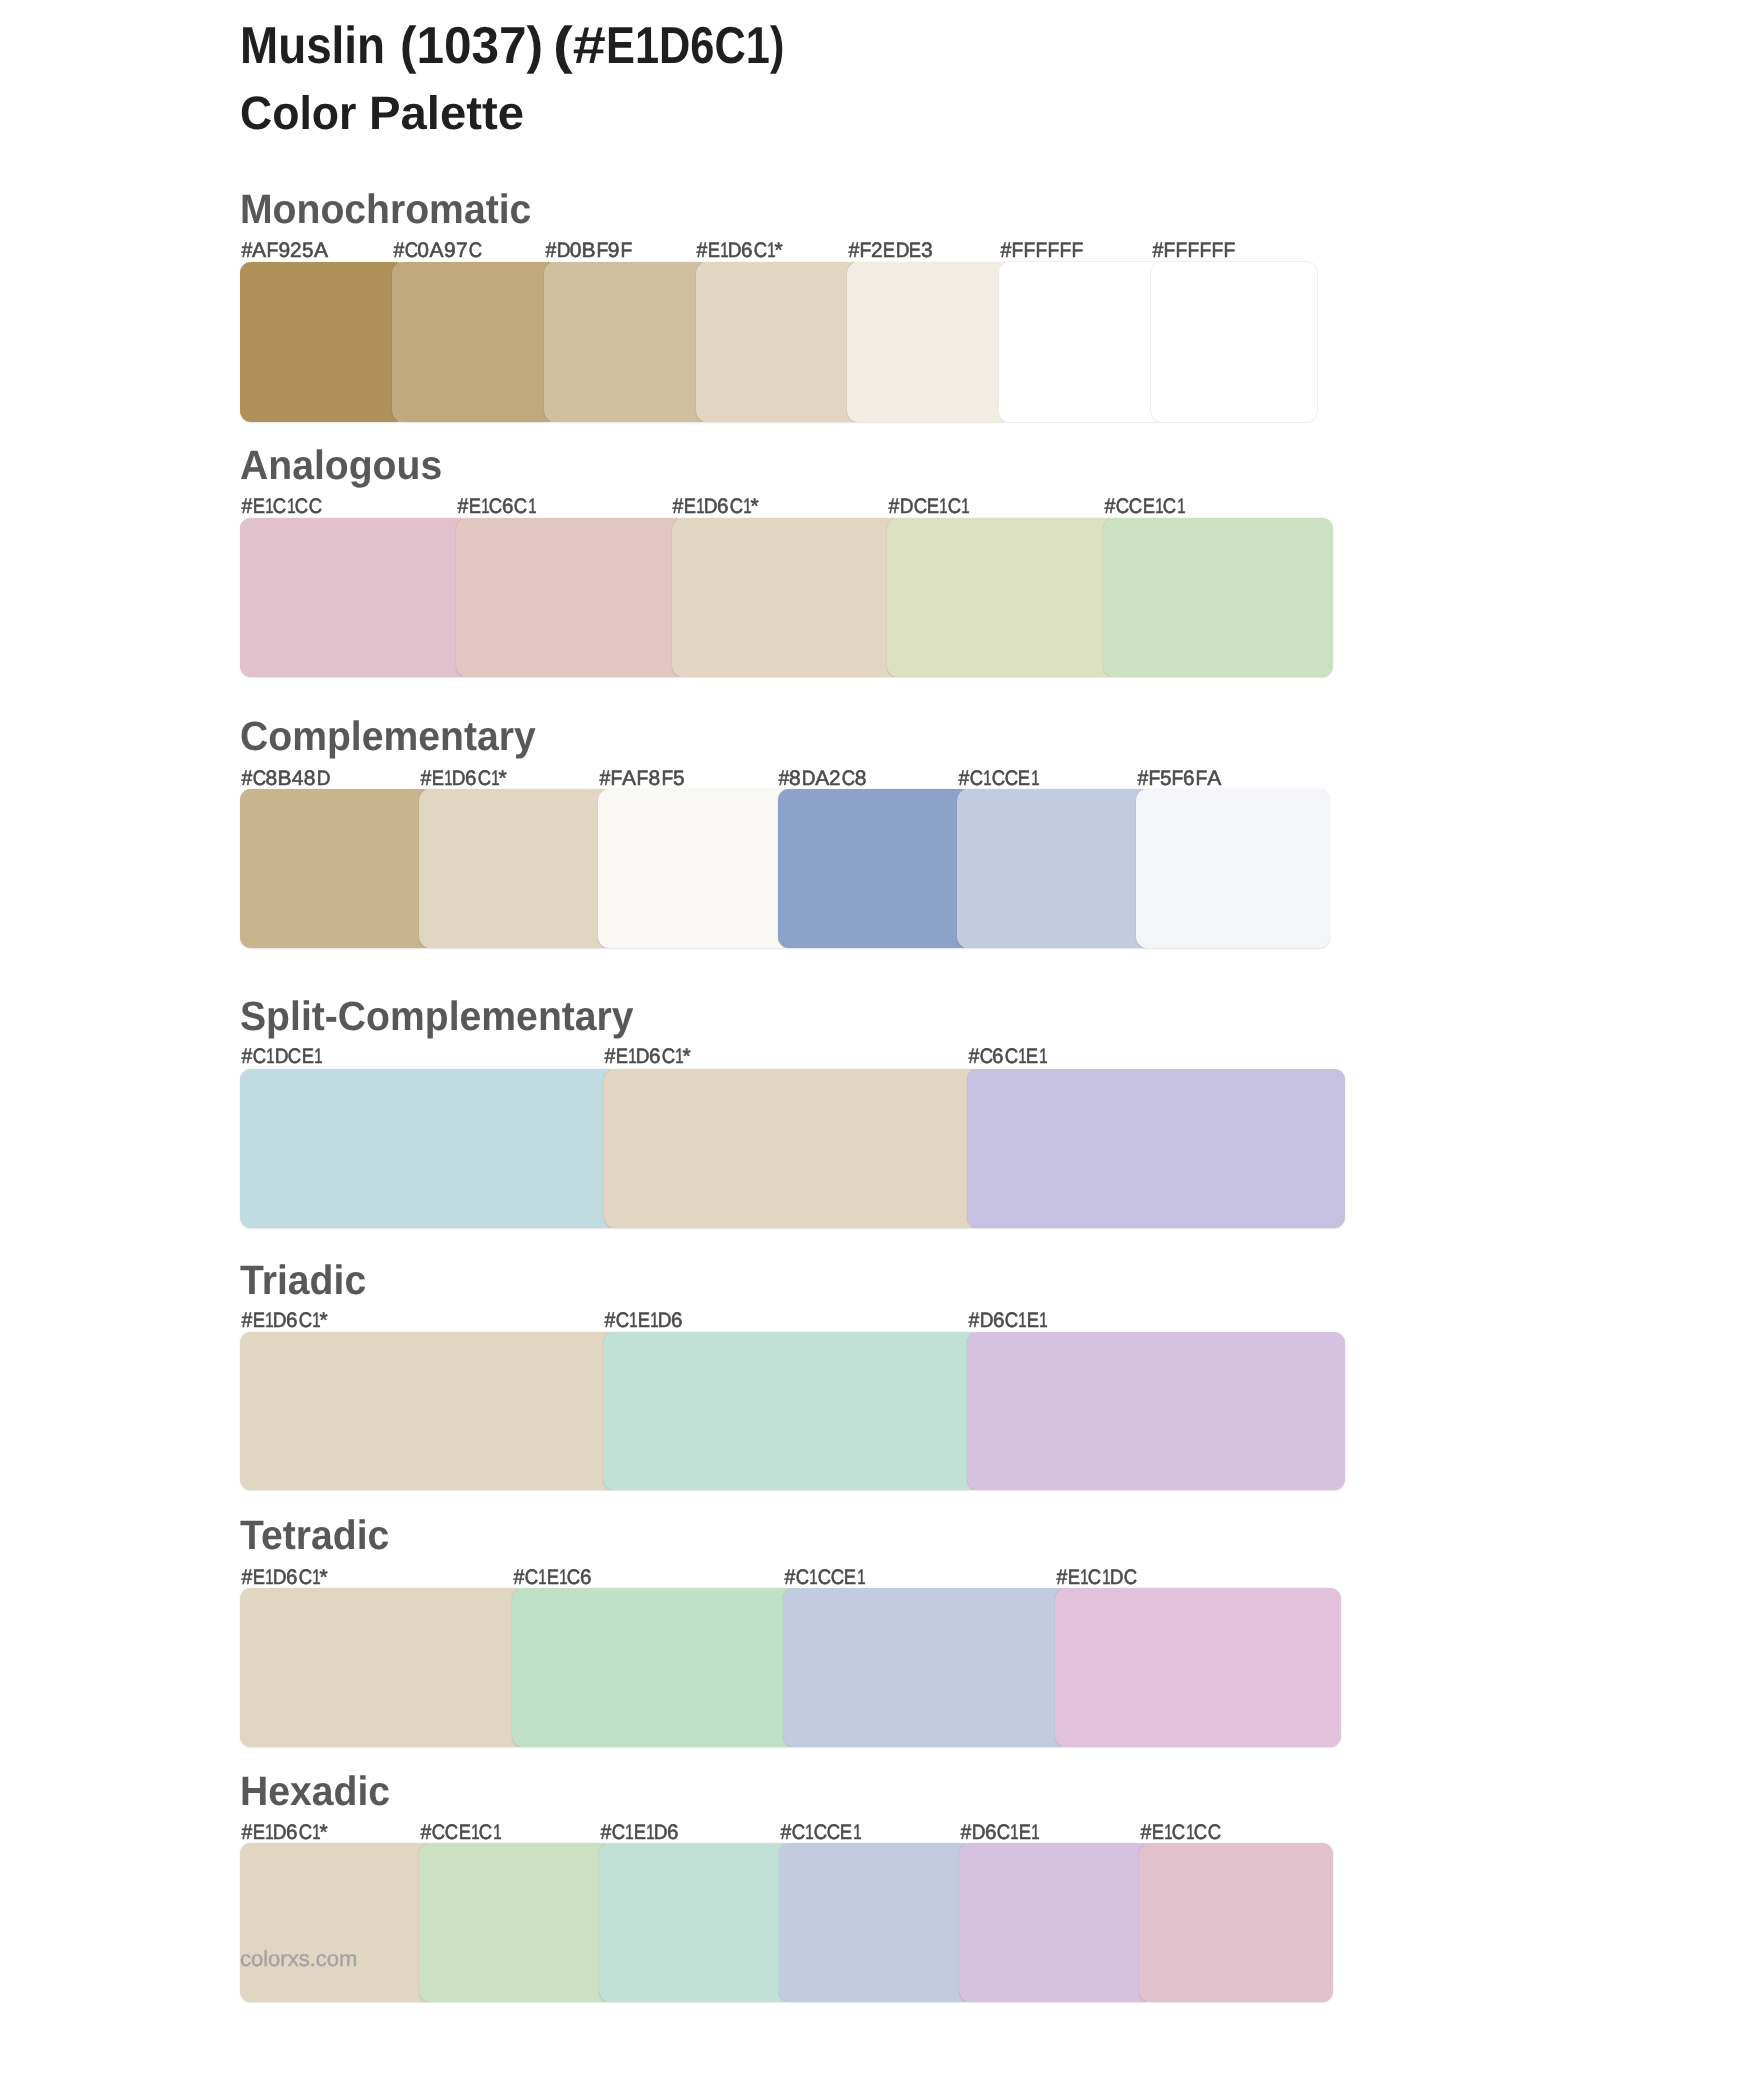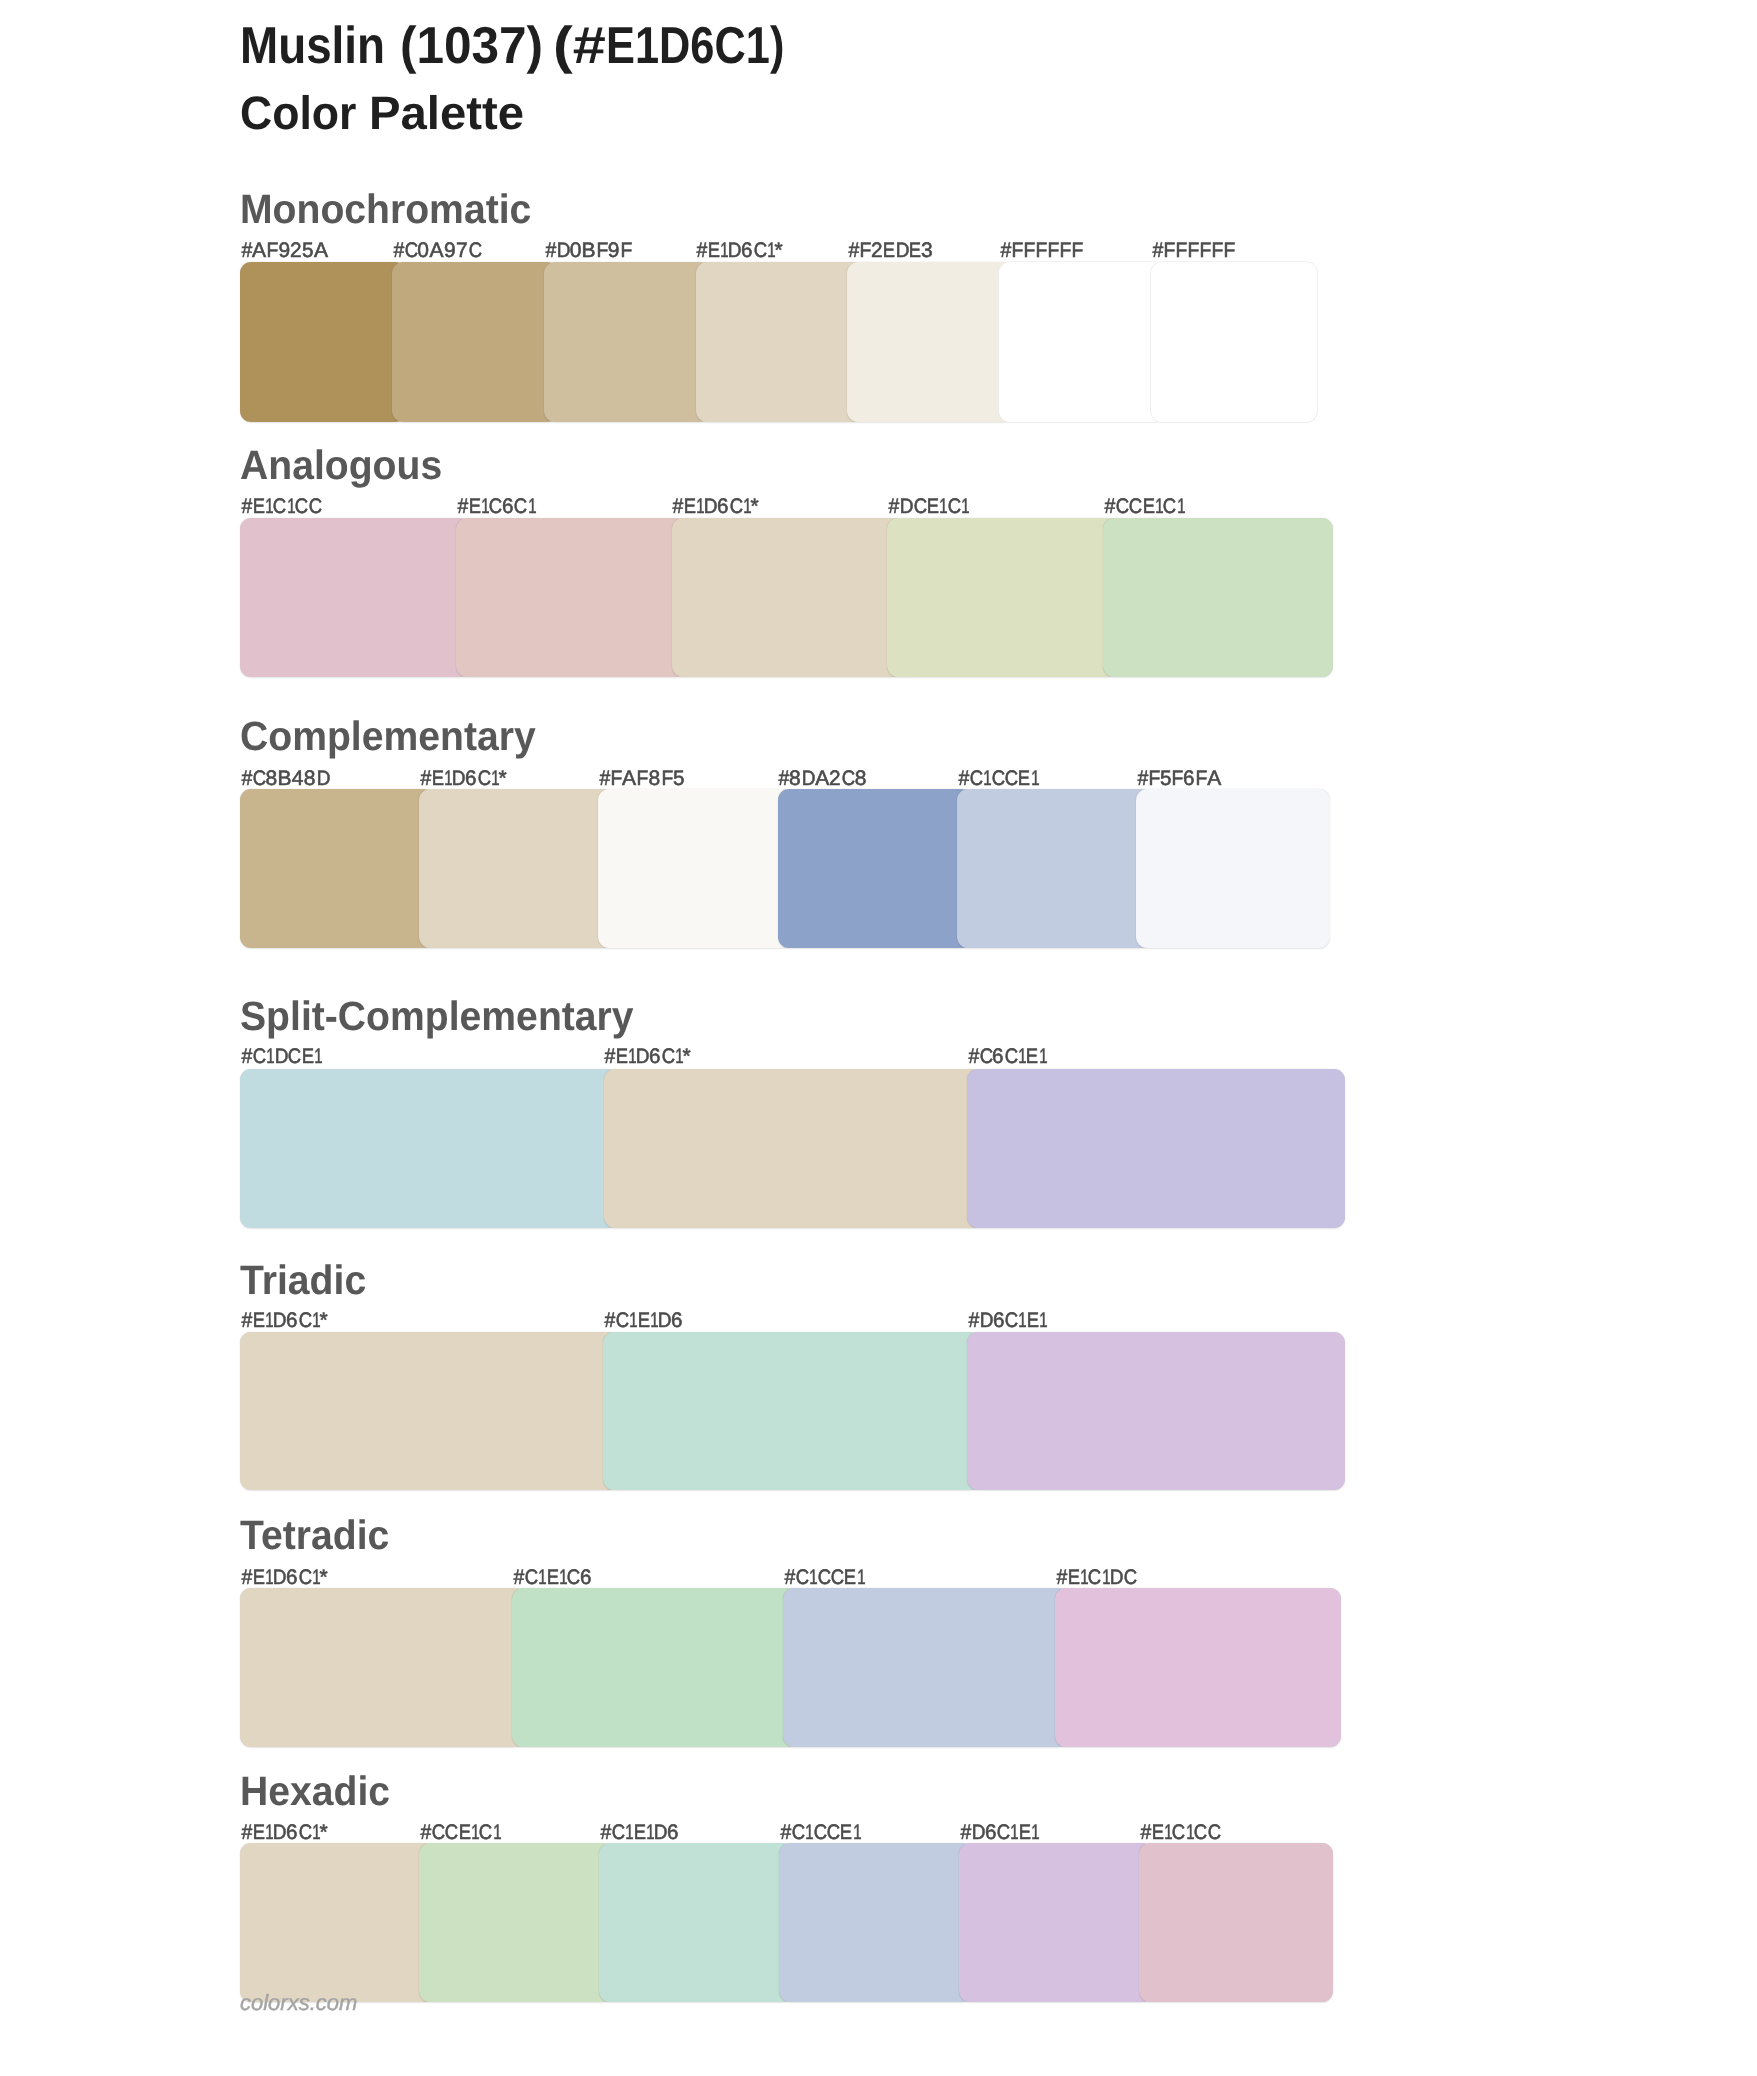--- a/index.html
+++ b/index.html
@@ -128,15 +128,15 @@
           <div class="swatch" style="left: 1139px; top: 1843px; width: 194px; height: 159px; background: rgb(225, 193, 204);"></div>
         </div>
         <div class="hexlabel" style="left: 241px; top: 1822px;"><span class="g" style="width: 10.8px; transform: scaleX(0.922) translateZ(0px);">#</span><span class="g" style="width: 12.3px; transform: scaleX(0.873) translateZ(0px);">E</span><span class="g" style="width: 8.4px; transform: scaleX(0.716) translateZ(0px);">1</span><span class="g" style="width: 13.8px; transform: scaleX(0.904) translateZ(0px);">D</span><span class="g" style="width: 11.5px; transform: scaleX(0.984) translateZ(0px);">6</span><span class="g" style="width: 13.4px; transform: scaleX(0.881) translateZ(0px);">C</span><span class="g" style="width: 8.4px; transform: scaleX(0.716) translateZ(0px);">1</span><span class="g" style="width: 8.2px;">*</span></div>
         <div class="hexlabel" style="left: 420px; top: 1822px;"><span class="g" style="width: 10.8px; transform: scaleX(0.922) translateZ(0px);">#</span><span class="g" style="width: 13.4px; transform: scaleX(0.881) translateZ(0px);">C</span><span class="g" style="width: 13.4px; transform: scaleX(0.881) translateZ(0px);">C</span><span class="g" style="width: 12.3px; transform: scaleX(0.873) translateZ(0px);">E</span><span class="g" style="width: 8.4px; transform: scaleX(0.716) translateZ(0px);">1</span><span class="g" style="width: 13.4px; transform: scaleX(0.881) translateZ(0px);">C</span><span class="g" style="width: 8.4px; transform: scaleX(0.716) translateZ(0px);">1</span></div>
         <div class="hexlabel" style="left: 600px; top: 1822px;"><span class="g" style="width: 10.8px; transform: scaleX(0.922) translateZ(0px);">#</span><span class="g" style="width: 13.4px; transform: scaleX(0.881) translateZ(0px);">C</span><span class="g" style="width: 8.4px; transform: scaleX(0.716) translateZ(0px);">1</span><span class="g" style="width: 12.3px; transform: scaleX(0.873) translateZ(0px);">E</span><span class="g" style="width: 8.4px; transform: scaleX(0.716) translateZ(0px);">1</span><span class="g" style="width: 13.8px; transform: scaleX(0.904) translateZ(0px);">D</span><span class="g" style="width: 11.5px; transform: scaleX(0.984) translateZ(0px);">6</span></div>
         <div class="hexlabel" style="left: 780px; top: 1822px;"><span class="g" style="width: 10.8px; transform: scaleX(0.922) translateZ(0px);">#</span><span class="g" style="width: 13.4px; transform: scaleX(0.881) translateZ(0px);">C</span><span class="g" style="width: 8.4px; transform: scaleX(0.716) translateZ(0px);">1</span><span class="g" style="width: 13.4px; transform: scaleX(0.881) translateZ(0px);">C</span><span class="g" style="width: 13.4px; transform: scaleX(0.881) translateZ(0px);">C</span><span class="g" style="width: 12.3px; transform: scaleX(0.873) translateZ(0px);">E</span><span class="g" style="width: 8.4px; transform: scaleX(0.716) translateZ(0px);">1</span></div>
         <div class="hexlabel" style="left: 960px; top: 1822px;"><span class="g" style="width: 10.8px; transform: scaleX(0.922) translateZ(0px);">#</span><span class="g" style="width: 13.8px; transform: scaleX(0.904) translateZ(0px);">D</span><span class="g" style="width: 11.5px; transform: scaleX(0.984) translateZ(0px);">6</span><span class="g" style="width: 13.4px; transform: scaleX(0.881) translateZ(0px);">C</span><span class="g" style="width: 8.4px; transform: scaleX(0.716) translateZ(0px);">1</span><span class="g" style="width: 12.3px; transform: scaleX(0.873) translateZ(0px);">E</span><span class="g" style="width: 8.4px; transform: scaleX(0.716) translateZ(0px);">1</span></div>
         <div class="hexlabel" style="left: 1140px; top: 1822px;"><span class="g" style="width: 10.8px; transform: scaleX(0.922) translateZ(0px);">#</span><span class="g" style="width: 12.3px; transform: scaleX(0.873) translateZ(0px);">E</span><span class="g" style="width: 8.4px; transform: scaleX(0.716) translateZ(0px);">1</span><span class="g" style="width: 13.4px; transform: scaleX(0.881) translateZ(0px);">C</span><span class="g" style="width: 8.4px; transform: scaleX(0.716) translateZ(0px);">1</span><span class="g" style="width: 13.4px; transform: scaleX(0.881) translateZ(0px);">C</span><span class="g" style="width: 13.4px; transform: scaleX(0.881) translateZ(0px);">C</span></div>
       </div>
     </div>
-  <div class="footer" id="footer" style="top: 1992px; font-style: italic;">colorxs.com</div>
+  <div class="footer" id="footer" style="top: 1948px;">colorxs.com</div>
 </div>
 
 
 </body></html>

